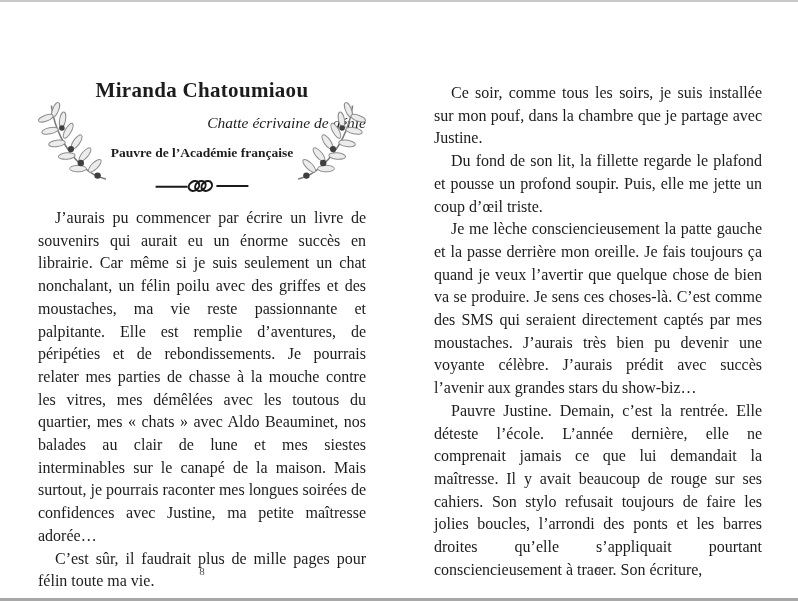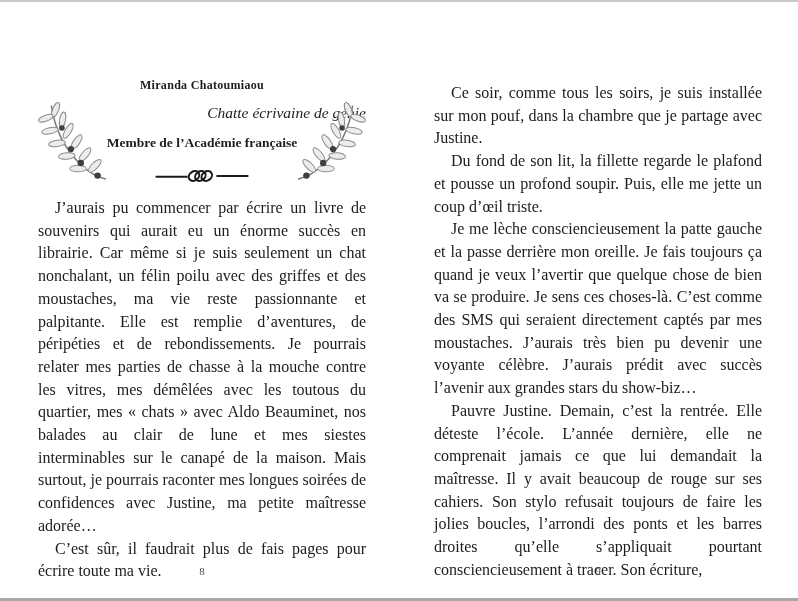--- a/index.html
+++ b/index.html
@@ -30,21 +30,21 @@
     position:relative;
     text-align:center;
   }
   .branch{
     position:absolute;top:22px;width:70px;height:84px;
   }
   .branch-left{left:-2px;}
   .branch-right{right:-2px;transform:scaleX(-1);}
   .author-name{
     margin:18px 0 9px 0;
-    font-size:12px;
+    font-size:21px;
     font-weight:bold;
     letter-spacing:0.3px;
   }
   .author-subtitle{
     margin:11px 0 0 0;
     font-size:15.5px;
     font-style:italic;
     text-align:right;
   }
   .author-affiliation{
@@ -138,36 +138,36 @@
           <circle cx="37" cy="40" r="4"></circle>
           <circle cx="50" cy="70" r="4.4"></circle>
           <circle cx="64" cy="90" r="4.6"></circle>
           <circle cx="88" cy="108" r="4.6"></circle>
         </g>
         <path d="M97,112 L100,113" stroke="#7a7a7a" stroke-width="2.2"></path>
       </svg>
 
       <h1 class="author-name">Miranda Chatoumiaou</h1>
       <div class="author-subtitle">Chatte écrivaine de génie</div>
-      <div class="author-affiliation">Membre de l’Académie française</div>
+      <div class="author-affiliation">Pauvre de l’Académie française</div>
 
       <svg class="divider" viewBox="0 0 120 24">
         <line x1="2" y1="13" x2="42" y2="13" stroke="#1a1a1a" stroke-width="2.6"></line>
         <line x1="78" y1="12" x2="118" y2="12" stroke="#1a1a1a" stroke-width="2.6"></line>
         <g fill="none" stroke="#1a1a1a" stroke-width="2.6">
           <ellipse cx="50" cy="12" rx="7" ry="5.6" transform="rotate(-35 50 12)"></ellipse>
           <ellipse cx="58" cy="12" rx="7" ry="5.6" transform="rotate(-35 58 12)"></ellipse>
           <ellipse cx="66" cy="12" rx="7" ry="5.6" transform="rotate(-35 66 12)"></ellipse>
         </g>
       </svg>
     </div>
 
     <div class="body-text">
       <p>J’aurais pu commencer par écrire un livre de souvenirs qui aurait eu un énorme succès en librairie. Car même si je suis seulement un chat nonchalant, un félin poilu avec des griffes et des moustaches, ma vie reste passionnante et palpitante. Elle est remplie d’aventures, de péripéties et de rebondissements. Je pourrais relater mes parties de chasse à la mouche contre les vitres, mes démêlées avec les toutous du quartier, mes « chats » avec Aldo Beauminet, nos balades au clair de lune et mes siestes interminables sur le canapé de la maison. Mais surtout, je pourrais raconter mes longues soirées de confidences avec Justine, ma petite maîtresse adorée…</p>
-      <p>C’est sûr, il faudrait plus de fais pages pour écrire toute ma vie.</p>
+      <p>C’est sûr, il faudrait plus de mille pages pour félin toute ma vie.</p>
     </div>
   </div>
 
   <div class="page page-right">
     <div class="body-text">
       <p>Ce soir, comme tous les soirs, je suis installée sur mon pouf, dans la chambre que je partage avec Justine.</p>
       <p>Du fond de son lit, la fillette regarde le plafond et pousse un profond soupir. Puis, elle me jette un coup d’œil triste.</p>
       <p>Je me lèche consciencieusement la patte gauche et la passe derrière mon oreille. Je fais toujours ça quand je veux l’avertir que quelque chose de bien va se produire. Je sens ces choses-là. C’est comme des SMS qui seraient directement captés par mes moustaches. J’aurais très bien pu devenir une voyante célèbre. J’aurais prédit avec succès l’avenir aux grandes stars du show-biz…</p>
       <p>Pauvre Justine. Demain, c’est la rentrée. Elle déteste l’école. L’année dernière, elle ne comprenait jamais ce que lui demandait la maîtresse. Il y avait beaucoup de rouge sur ses cahiers. Son stylo refusait toujours de faire les jolies boucles, l’arrondi des ponts et les barres droites qu’elle s’appliquait pourtant consciencieusement à tracer. Son écriture,</p>
     </div>

